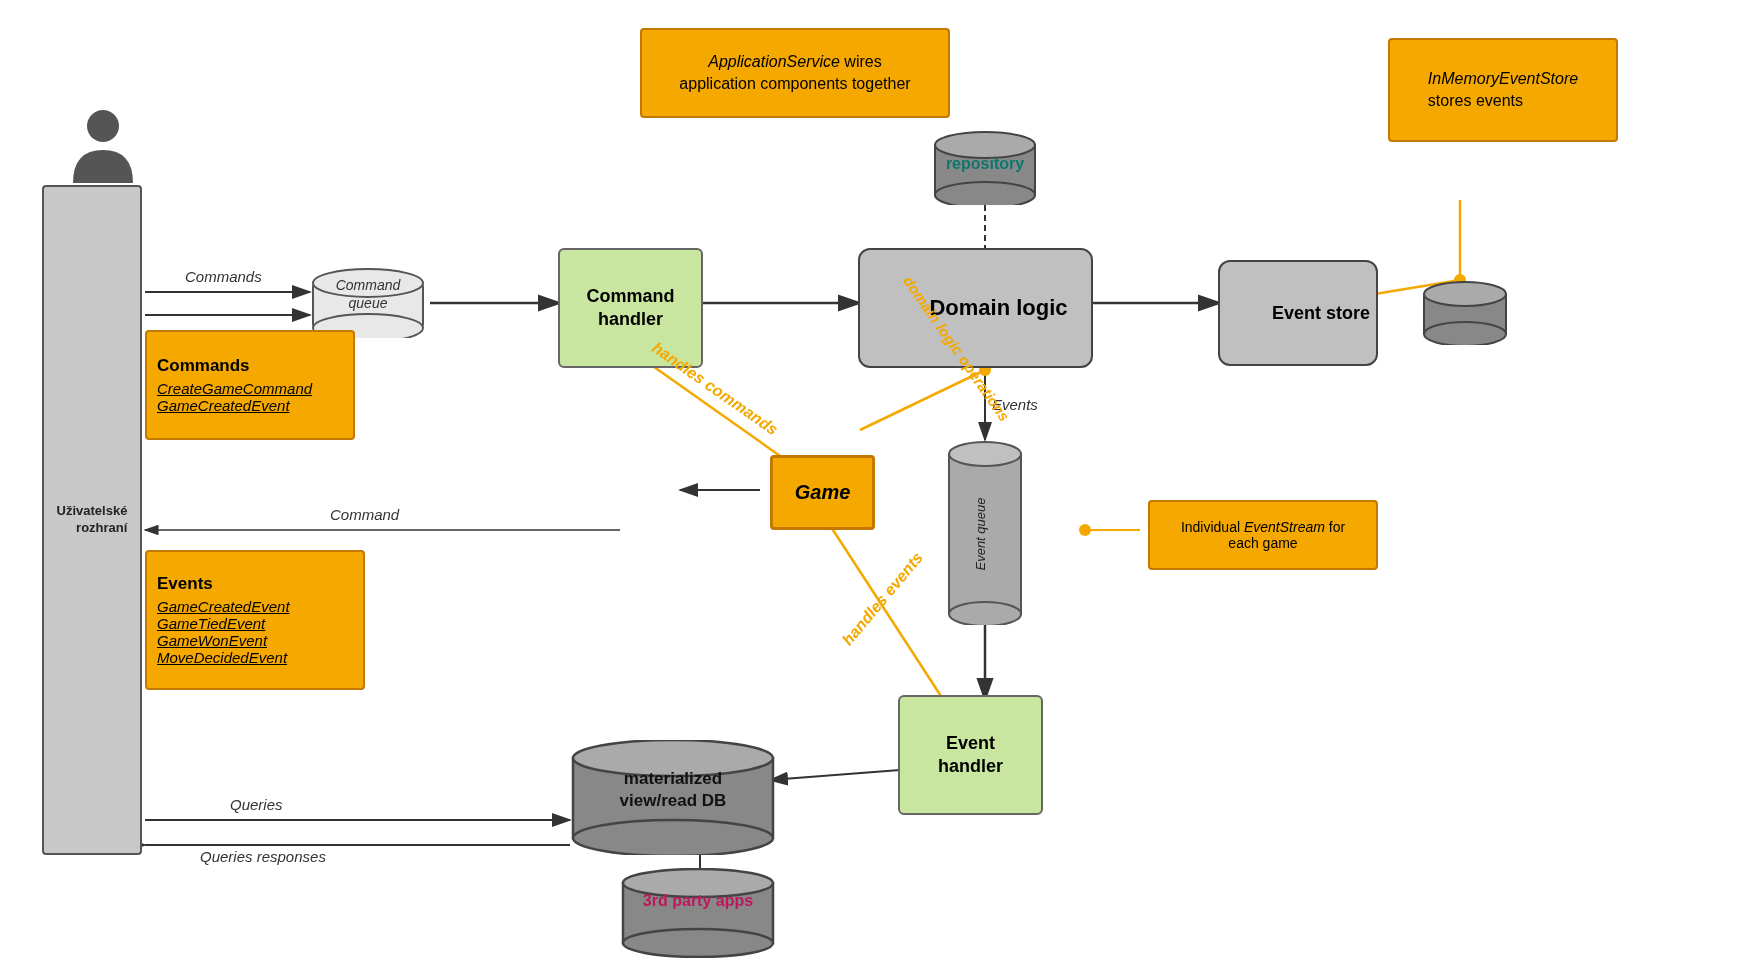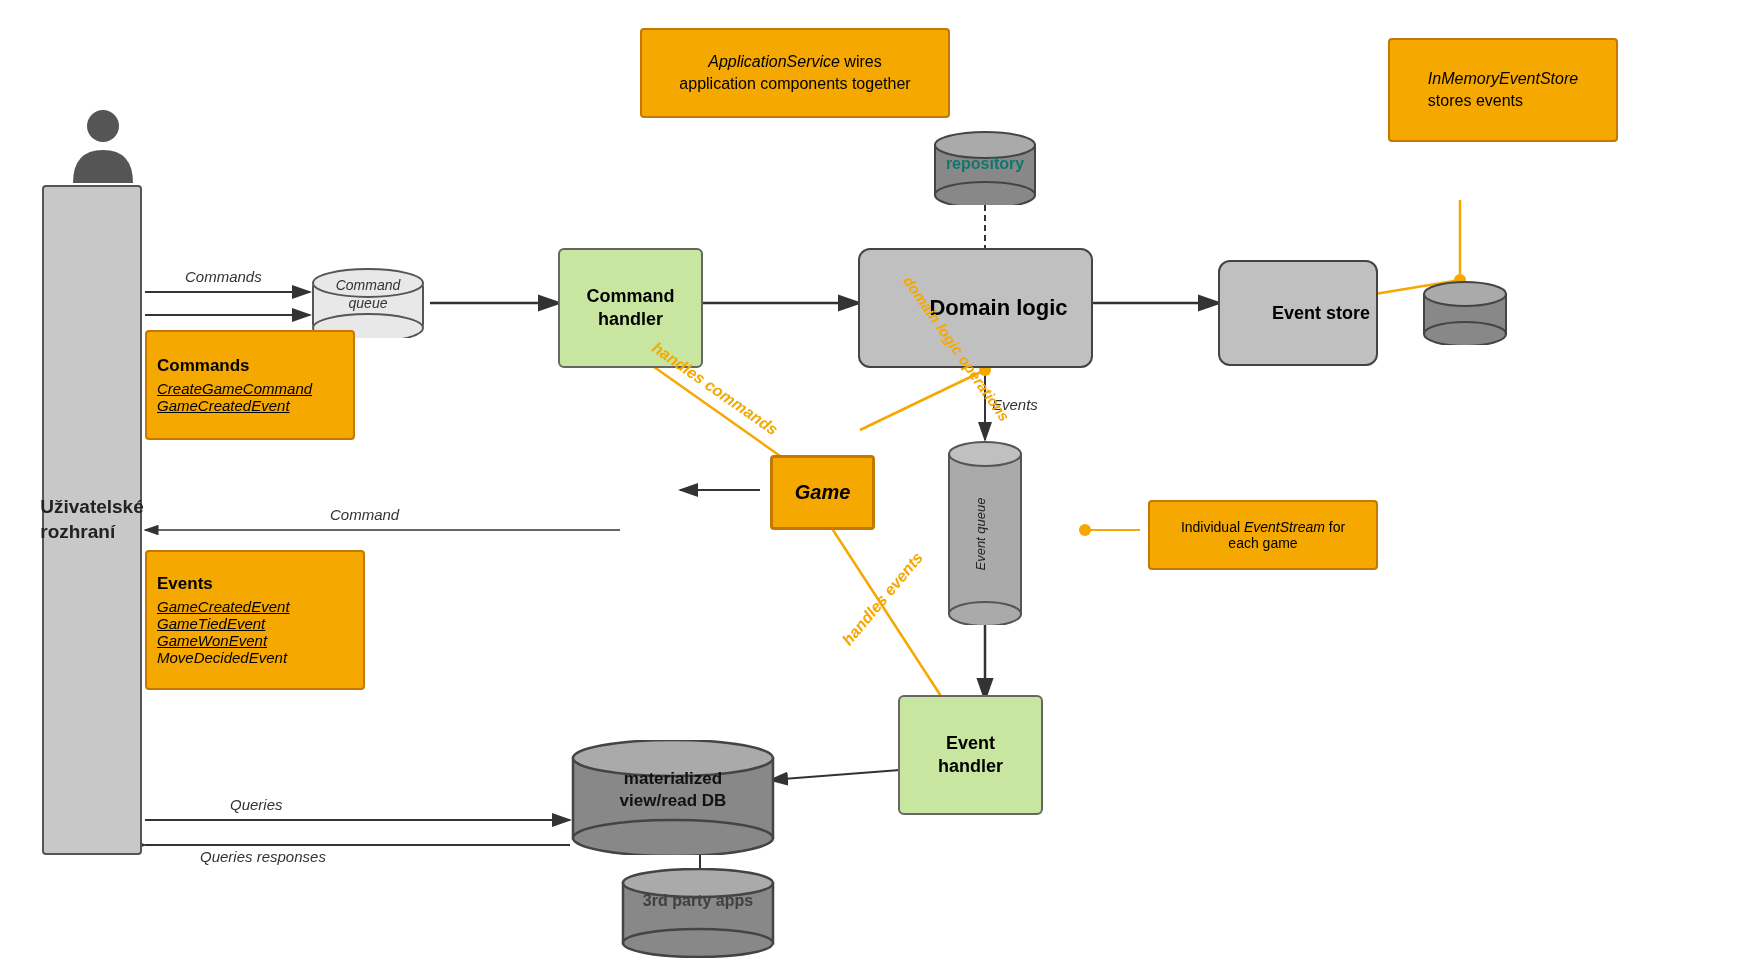--- a/index.html
+++ b/index.html
@@ -35,24 +35,24 @@
       height: 670px;
       background: #c8c8c8;
       border: 2px solid #555;
       border-radius: 4px;
       display: flex;
       align-items: center;
       justify-content: center;
     }
     .ui-bar-text {
       writing-mode: horizontal-tb;
-      font-size: 19px;
+      font-size: 13px;
       font-weight: bold;
       color: #222;
-      text-align: left;
+      text-align: right;
       line-height: 1.3;
     }
 
     
     .green-box {
       background: #c8e6a0;
       border: 2px solid #666;
       border-radius: 6px;
     }
 
@@ -227,21 +227,21 @@
     <div style="font-weight:bold; font-size:17px; margin-bottom:4px;">Commands</div>
     <div style="font-style:italic; text-decoration:underline;">CreateGameCommand</div>
     <div style="font-style:italic; text-decoration:underline;">GameCreatedEvent</div>
   </div>
 
   <div class="box orange-box" style="left:145px; top:550px; width:220px; height:140px; font-size:15px; padding:10px; align-items:flex-start; flex-direction:column; text-align:left;">
     <div style="font-weight:bold; font-size:17px; margin-bottom:4px;">Events</div>
     <div style="font-style:italic; text-decoration:underline;">GameCreatedEvent</div>
     <div style="font-style:italic; text-decoration:underline;">GameTiedEvent</div>
     <div style="font-style:italic; text-decoration:underline;">GameWonEvent</div>
-    <div style="font-style:italic; text-align:center;">MoveDecidedEvent</div>
+    <div style="font-style:italic; text-decoration:underline;text-align:center;">MoveDecidedEvent</div>
   </div>
 
 
   <div class="box orange-box" style="left:770px; top:455px; width:105px; height:75px; font-size:20px; font-weight:bold; font-style:italic; border-width:3px;">
     <span><em><strong>Game</strong></em></span>
   </div>
 
   <div style="position:absolute; left:945px; top:440px; width:80px; height:185px;">
     <svg width="80" height="185" viewBox="0 0 80 185">
       <rect x="4" y="14" width="72" height="160" fill="#aaa" stroke="#555" stroke-width="2"></rect>
@@ -267,21 +267,21 @@
     </svg>
     <div style="position:absolute;top:28px;left:0;width:210px;text-align:center;font-weight:bold;font-size:17px;color:#111;line-height:1.3;">materialized<br>view/read DB</div>
   </div>
 
   <div style="position:absolute; left:618px; top:868px; width:160px; height:90px;">
     <svg width="160" height="90" viewBox="0 0 160 90">
       <rect x="5" y="15" width="150" height="60" fill="#888" stroke="#444" stroke-width="2.5"></rect>
       <ellipse cx="80" cy="15" rx="75" ry="14" fill="#aaa" stroke="#444" stroke-width="2.5"></ellipse>
       <ellipse cx="80" cy="75" rx="75" ry="14" fill="#888" stroke="#444" stroke-width="2.5"></ellipse>
     </svg>
-    <div style="position:absolute;top:24px;left:0;width:160px;text-align:center;font-weight:bold;font-size:16px;color:#404040;">3rd party apps</div>
+    <div style="position:absolute;top:24px;left:0;width:160px;text-align:center;font-weight:bold;font-size:16px;color:#be185d;">3rd party apps</div>
   </div>
 
   <div class="rotated-text" style="left:640px; top:380px; transform: rotate(35deg); font-size:16px;">
     handles commands
   </div>
 
   <div class="rotated-text" style="left:870px; top:340px; transform: rotate(55deg); font-size:15px;">
     domain logic operations
   </div>
 

